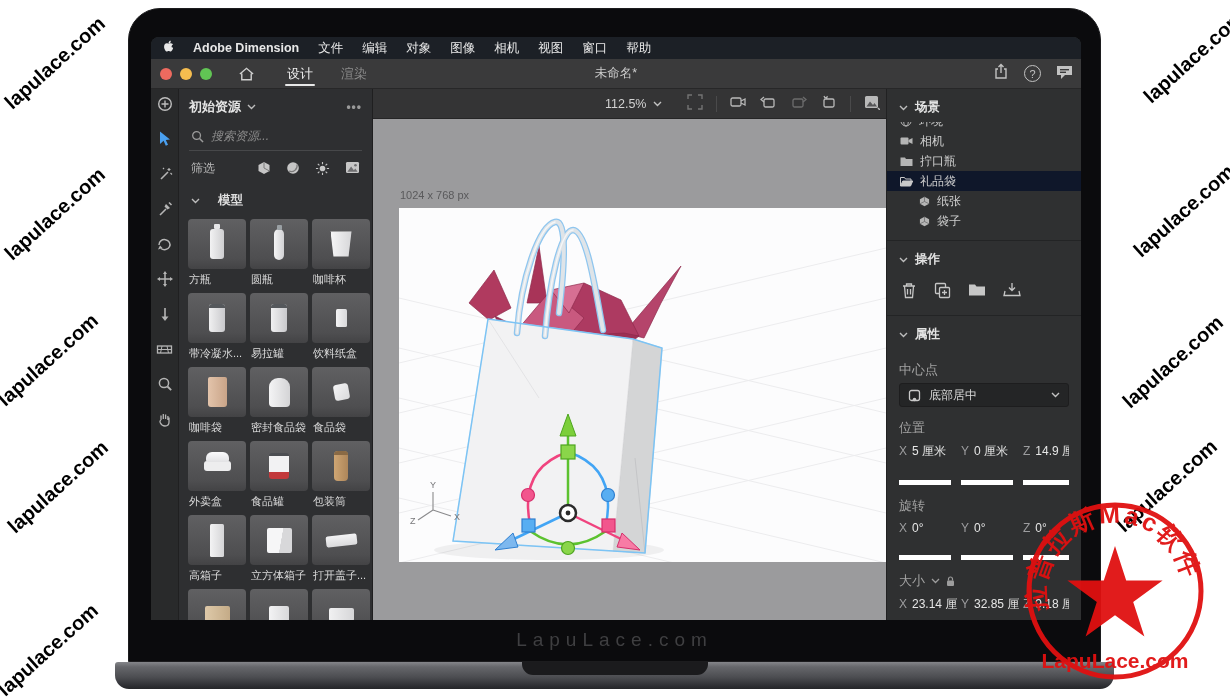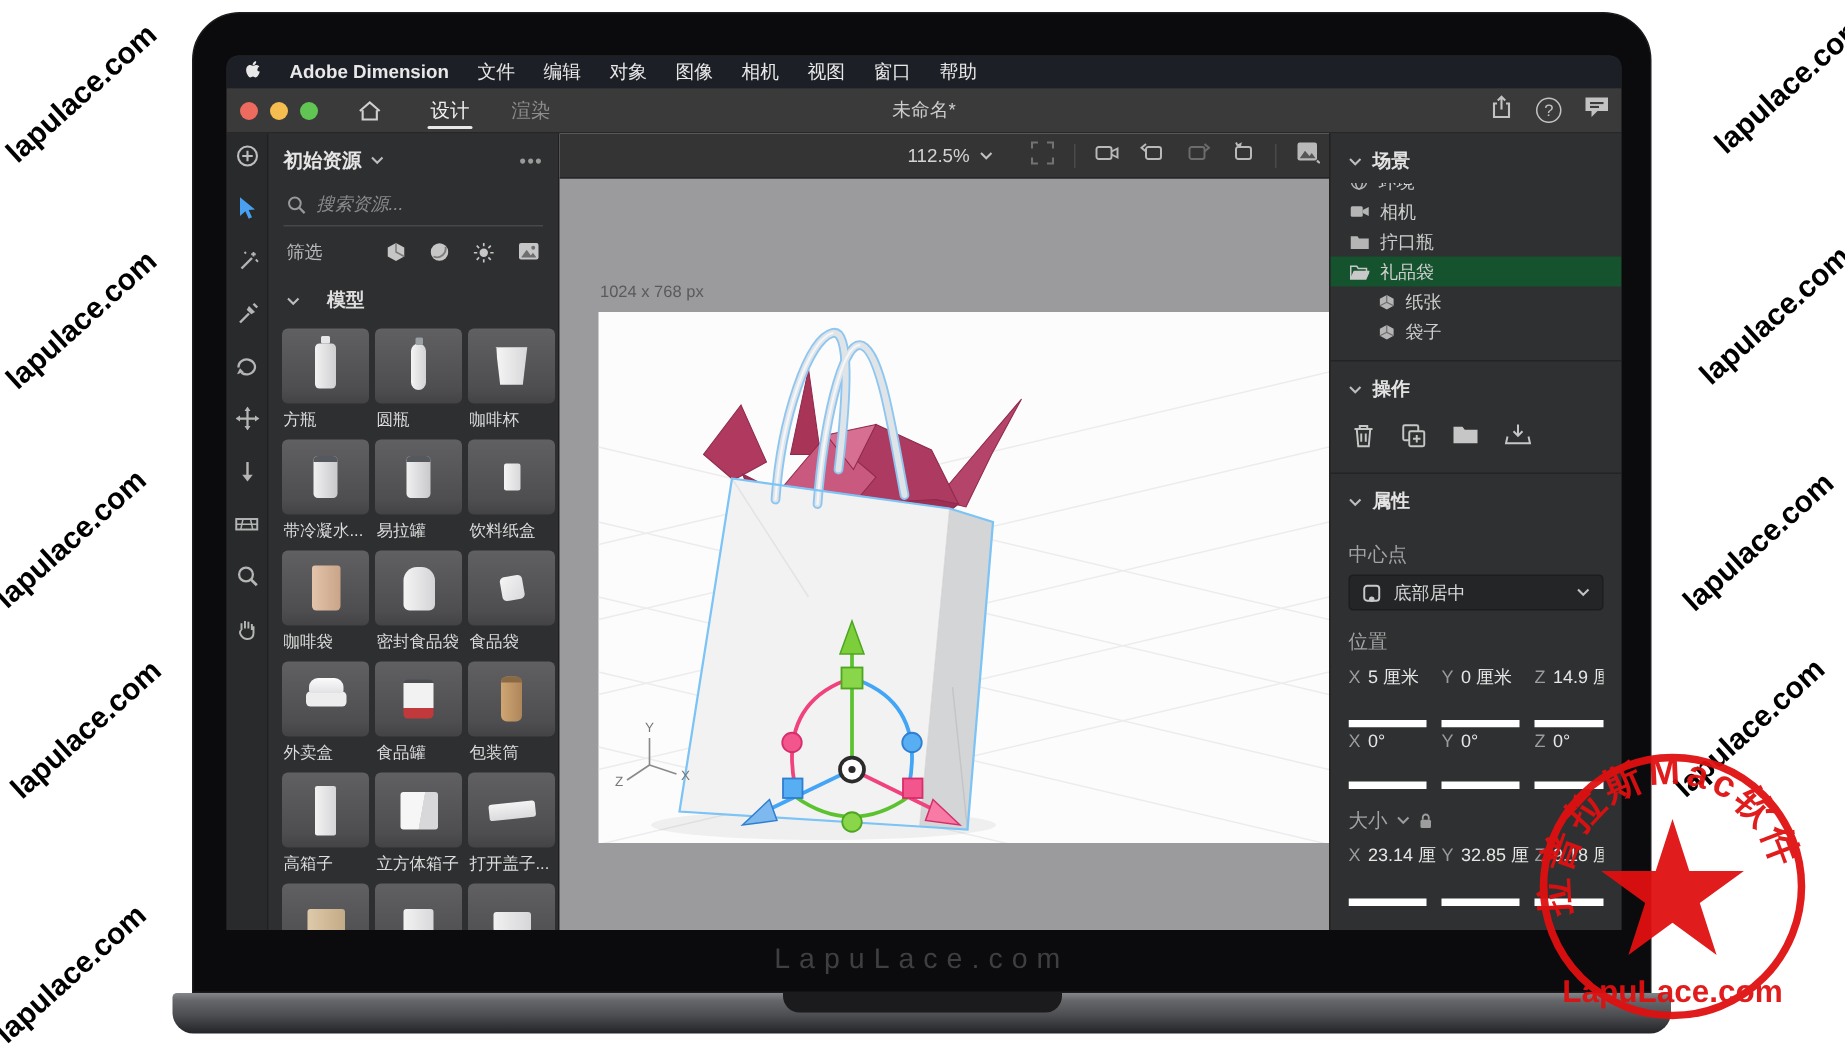--- a/index.html
+++ b/index.html
@@ -118,21 +118,21 @@
   .artboard { position:absolute; left:26px; top:119px; width:487px; height:354px; background:#fcfcfd; }
 
   
   .rightpanel { width:195px; background:#2f3031; border-left:1px solid #212122;
     color:#d5d5d5; font-size:12px; overflow:hidden; }
   .rp-h { display:flex; align-items:center; gap:7px; padding:10px 12px 6px;
     font-size:12.5px; font-weight:bold; color:#e3e3e3; }
   .scene-clip { height:9px; overflow:hidden; }
   .scene-clip .srow { margin-top:-11px; }
   .srow { height:20px; display:flex; align-items:center; gap:7px; padding-left:13px; color:#cfcfcf; }
-  .srow.sel { background:#14532d; }
+  .srow.sel { background:#0f172a; }
   .srow.child { padding-left:32px; }
   .divider { height:1px; background:#232425; margin:9px 0 0; }
   .acticons { display:flex; gap:17px; padding:8px 14px 4px; }
   .plabel { color:#a3a3a3; font-size:13px; padding:12px 12px 4px; display:flex; align-items:center; gap:6px; }
   .pivot { margin:0 12px; height:24px; background:#242526; border:1px solid #1d1d1e; border-radius:3px;
     display:flex; align-items:center; gap:8px; padding:0 8px; color:#d8d8d8; }
   .pivot .chev { margin-left:auto; }
   .prop-row { display:flex; gap:10px; margin:2px 12px 0; white-space:nowrap; overflow:hidden; }
   .pcell { min-width:52px; border-bottom:5px solid #ffffff; padding-bottom:20px; }
   .pcell .ax { color:#9c9c9e; margin-right:5px; }
@@ -677,20 +677,21 @@
             </svg>
         </div>
 
         <div class="plabel">位置</div>
         <div class="prop-row">
           <span class="pcell"><span class="ax">X</span><span class="val">5 厘米</span></span>
           <span class="pcell"><span class="ax">Y</span><span class="val">0 厘米</span></span>
           <span class="pcell"><span class="ax">Z</span><span class="val">14.9 厘米</span></span>
         </div>
 
+        <div class="plabel">旋转</div>
         <div class="prop-row">
           <span class="pcell"><span class="ax">X</span><span class="val">0°</span></span>
           <span class="pcell"><span class="ax">Y</span><span class="val">0°</span></span>
           <span class="pcell"><span class="ax">Z</span><span class="val">0°</span></span>
         </div>
 
         <div class="plabel">
           <span>大小</span>
           <svg class="chev-svg" width="9" height="6" viewBox="0 0 9 6">
               <path d="M1,1 L4.5,4.5 L8,1" fill="none" stroke="#9d9d9d" stroke-width="1.3"></path>

